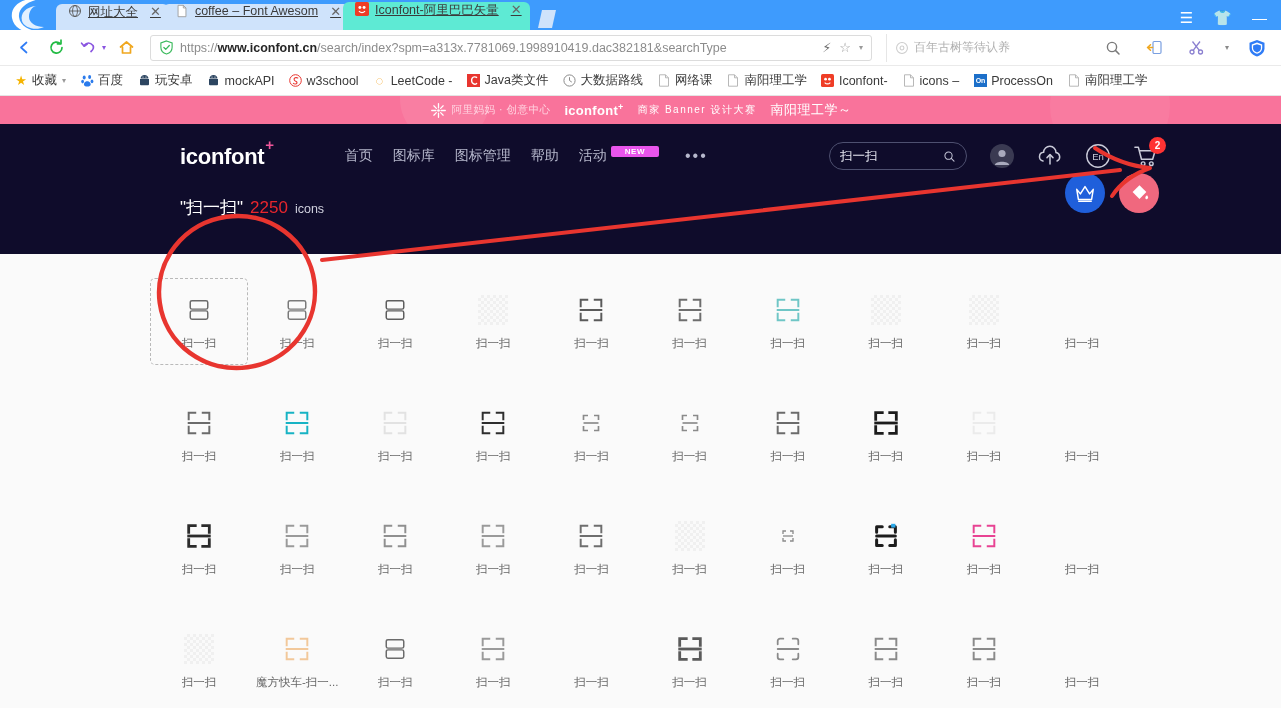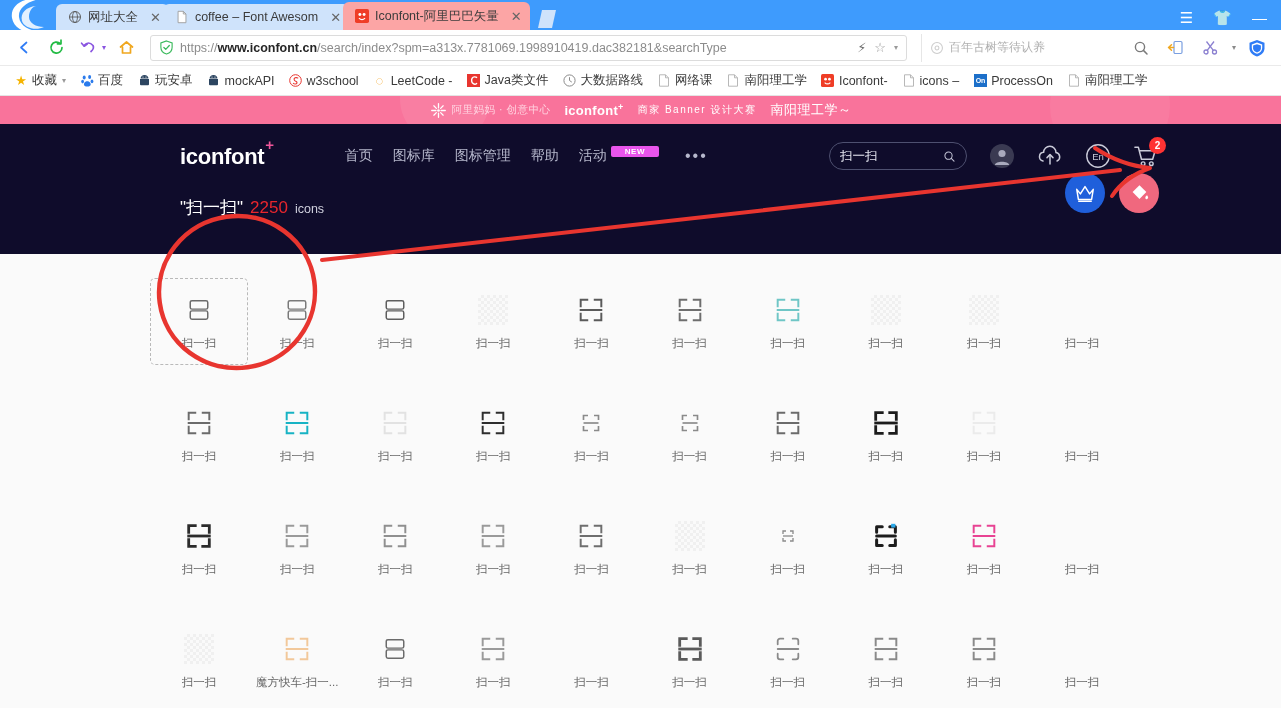--- a/index.html
+++ b/index.html
@@ -16,27 +16,27 @@
     height: 30px; background: #3e9bfd; position: relative;
     display: flex; align-items: flex-end;
   }
   .logo-s {
     width: 56px; height: 30px; position: relative; flex: 0 0 56px;
   }
   .logo-s svg { position: absolute; left: 6px; top: -4px; }
 
   .tabstrip { display: flex; align-items: flex-end; height: 30px; }
   .tab {
-    height: 26px; display: flex; align-items: center; gap: 6px;
+    height: 26px; display: flex; gap: 6px;
     padding: 0 8px 0 12px; font-size: 12.5px; color: #3b3b3b;
     background: #cfe3fb; border-radius: 6px 6px 0 0;
-    position: relative; margin-right: -6px;
+    position: relative; margin-right: -6px; text-decoration: underline;
   }
   .tab.inactive { background: #cfe3fb; }
-  .tab.active { background: #fca5a5; z-index: 3; height: 28px; }
+  .tab.active { background: #5eead4; z-index: 3; height: 28px; }
   .tab .tab-title {
     max-width: 150px; overflow: hidden; white-space: nowrap;
     text-overflow: ellipsis;
   }
   .tab .tab-close { font-size: 13px; color: #666; margin-left: 6px; cursor: pointer; }
   .tab-fav { width: 14px; height: 14px; flex: 0 0 14px; display: block; }
   .newtab-btn {
     width: 26px; height: 26px; margin-left: 10px; position: relative;
   }
   .win-ctrls {
@@ -58,21 +58,21 @@
     border: 1px solid #dcdcdc; border-radius: 3px; margin: 18px 6px;
     padding: 0 8px; gap: 6px; background: #fff;
   }
   .url-text {
     font-size: 12.5px; color: #8c8c8c; white-space: nowrap;
     overflow: hidden; text-overflow: clip; flex: 1;
   }
   .url-text b { color: #262626; font-weight: 700; }
   .url-icons { display: flex; align-items: center; gap: 8px; color: #9a9a9a; font-size: 13px; }
   .search-right {
-    display: flex; align-items: center; gap: 7px; padding-left: 8px;
+    display: flex; align-items: center; gap: 14px; padding-left: 8px;
     border-left: 1px solid #e6e6e6; margin-left: 4px;
   }
   .mini-search {
     display: flex; align-items: center; gap: 5px;
     font-size: 12px; color: #b0b0b0; width: 190px;
   }
 
   .bookmarks {
     height: 30px; background: #fff; display: flex; align-items: center;
     padding: 0 8px; gap: 2px; border-bottom: 1px solid #e4e4e4;

